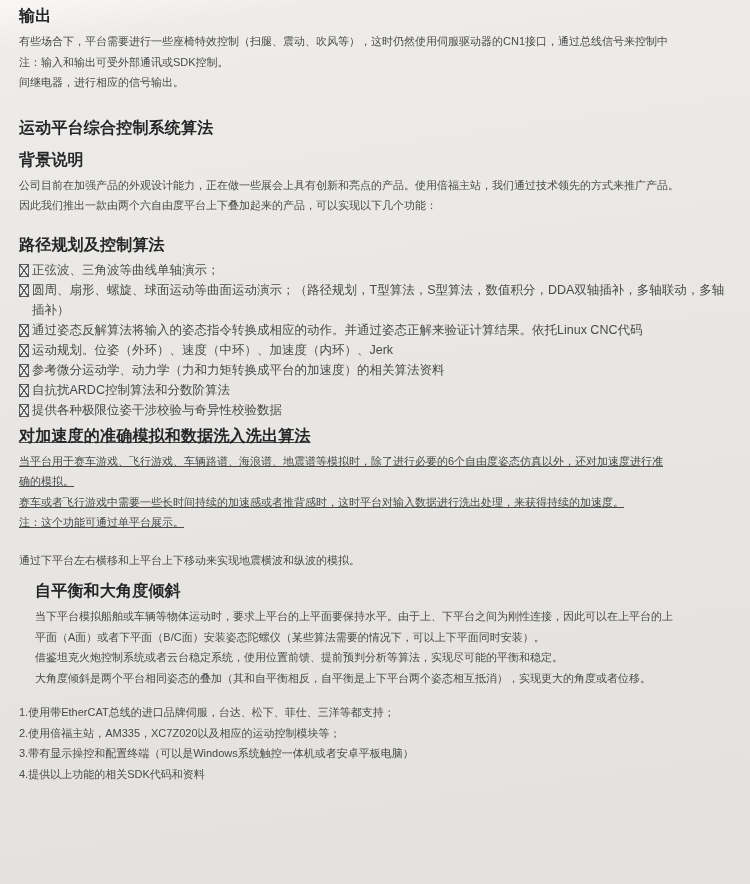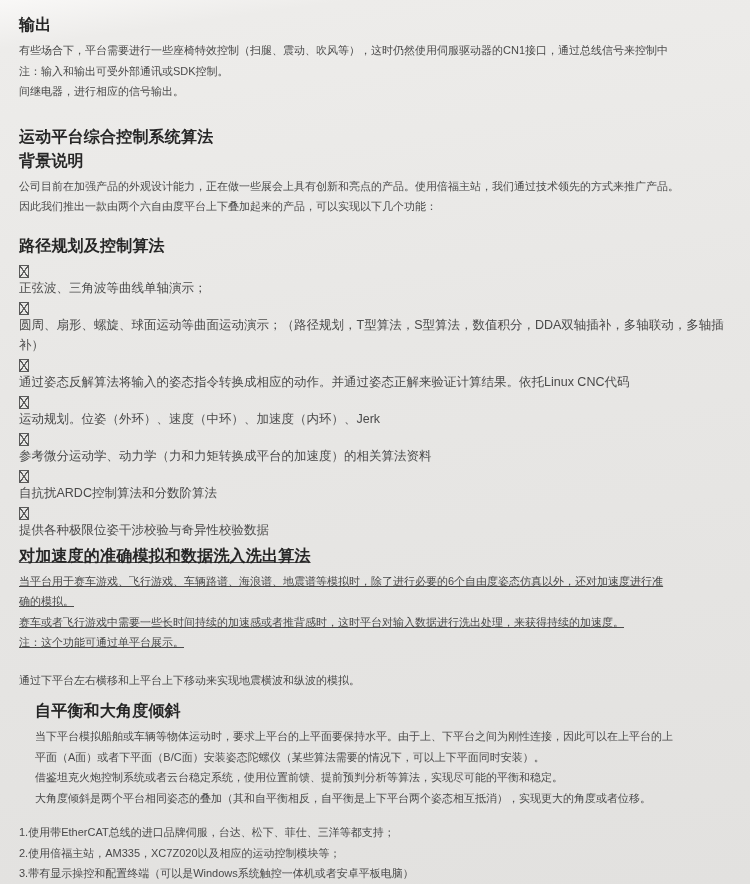--- a/index.html
+++ b/index.html
@@ -2,30 +2,30 @@
 <html lang="zh"><head>
 <meta charset="utf-8">
 <style>
   html,body{margin:0;padding:0;}
   body{
     width:750px;height:884px;overflow:hidden;
     background:linear-gradient(172deg,#f9f8f7 0%,#edecea 5%,#e8e7e5 40%,#e2e1df 100%);
     font-family:"Liberation Sans","DejaVu Sans",sans-serif;
     color:#4a4a4a;
   }
-  .page{box-sizing:border-box;width:750px;height:884px;padding:16px 18px 0 19px;}
+  .page{box-sizing:border-box;width:750px;height:884px;padding:7px 18px 0 19px;}
   .sec{margin:0;}
   h1.doc-title,h2.sec-title{
     font-size:16px;line-height:18px;font-weight:bold;color:#262626;
     margin:0 0 6px 0;letter-spacing:0.2px;
   }
-  h1.doc-title{margin-bottom:6px;}
+  h1.doc-title{margin-bottom:14px;}
   .line{font-size:11px;line-height:20.5px;white-space:normal;word-break:break-all;}
   .blist{margin:0;}
-  .bullet-row{display:flex;align-items:flex-start;line-height:20px;font-size:12.5px;flex-direction:column;}
+  .bullet-row{display:flex;align-items:flex-start;line-height:20px;font-size:12.5px;}
   .xbox{
     flex:0 0 auto;display:inline-block;width:8px;height:11px;
     border:1px solid #5a5a5a;margin:4px 3px 0 0;
     background:
       linear-gradient(to top right,transparent 44%,#5a5a5a 46%,#5a5a5a 54%,transparent 56%),
       linear-gradient(to bottom right,transparent 44%,#5a5a5a 46%,#5a5a5a 54%,transparent 56%);
   }
   #sec2{margin-top:26px;}
   #sec3{margin-top:20px;}
   #sec4{margin-top:7px;text-decoration:underline;}

